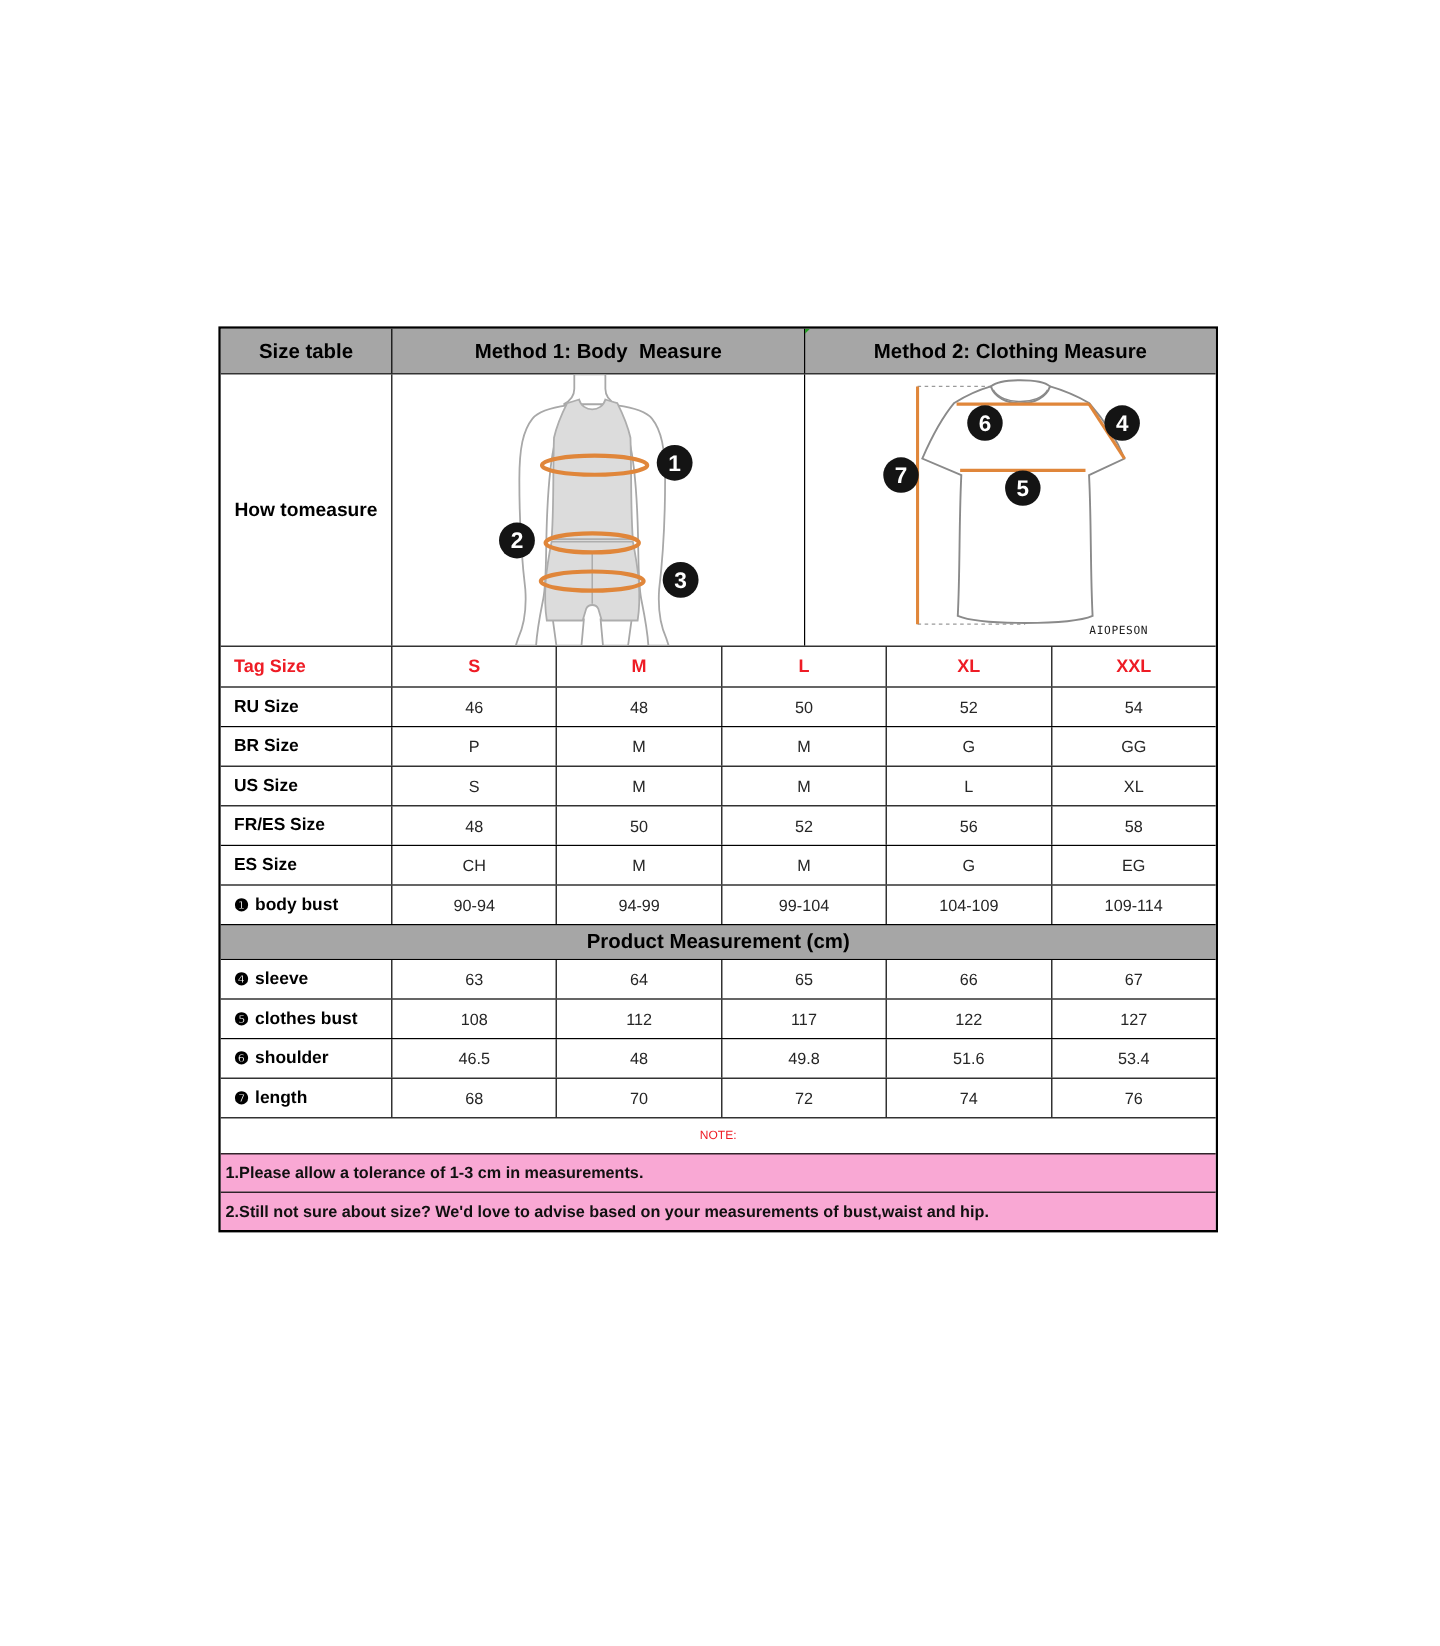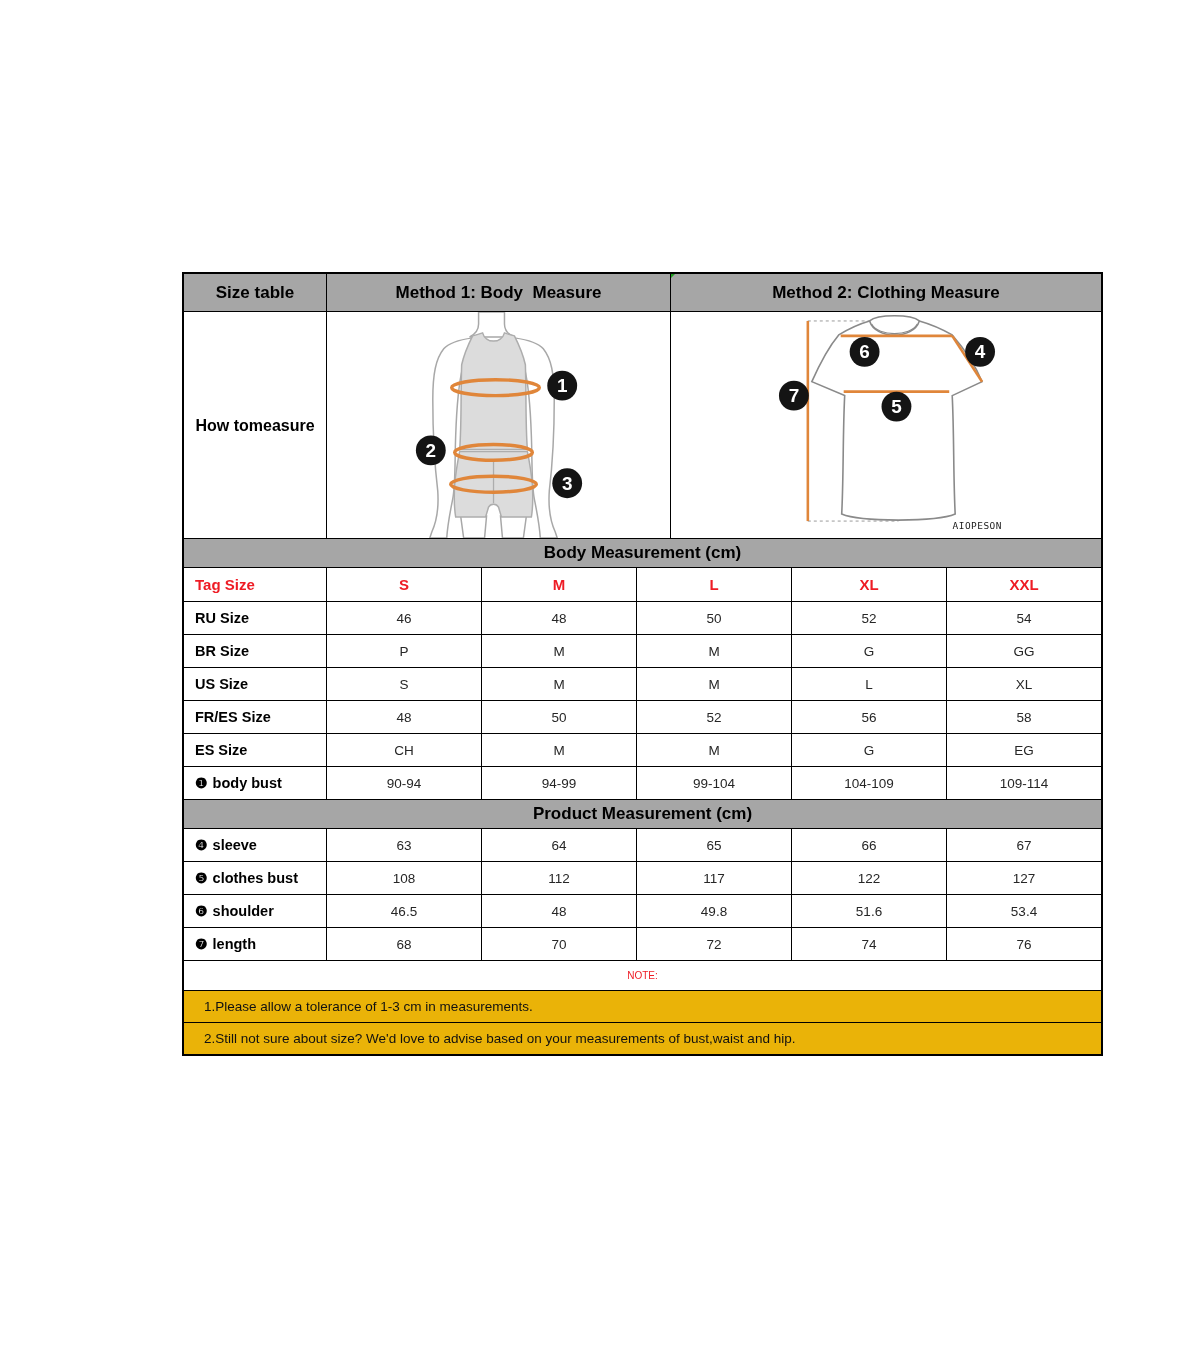--- a/index.html
+++ b/index.html
@@ -3,21 +3,21 @@
 <meta charset="utf-8">
 <style>
   * { margin:0; padding:0; box-sizing:border-box; }
   html,body { background:#ffffff; }
   body {
     width:1200px; height:1372px; position:relative;
     font-family:"Liberation Sans", sans-serif;
     color:#111;
   }
   .sheet {
-    position:absolute; left:182px; top:272px; width:921px;
+    position:absolute; left:182px; top:272px; width:833px;
     border:2.5px solid #000; background:#fff;
   }
   .grid-row { display:grid; border-top:1.5px solid #000; }
   .grid-row:first-child { border-top:none; }
   .hdr-row { grid-template-columns:142px 344px 1fr; height:37px; background:#a6a6a6; }
   .illus-row { grid-template-columns:142px 344px 1fr; height:227px; background:#fff; }
   .data-row { grid-template-columns:142px repeat(5,1fr); height:33px; background:#fff; }
   .tag-row { height:34px; }
   .cell {
     display:flex; align-items:center; justify-content:center;
@@ -36,23 +36,23 @@
   .red { color:#ee1c25; }
   .tag-label { font-size:15px; }
   .tag-size { font-weight:bold; font-size:15px; }
   .howto-cell { flex-direction:row; font-weight:bold; font-size:16px; line-height:27px; color:#000; }
   .note-band {
     height:30px; background:#fff; border-top:1.5px solid #000;
     display:flex; align-items:center; justify-content:center;
     font-size:10px;
   }
   .note-row {
-    height:32px; border-top:1.5px solid #000; background:#eab308;
-    display:flex; align-items:center; padding-left:20px;
-    font-size:13.5px; color:#111;
+    height:32px; border-top:1.5px solid #000; background:#f9a8d4;
+    display:flex; align-items:center; padding-left:4px;
+    font-size:13.5px; color:#111;font-weight:bold;
   }
   .svg-cell svg { display:block; width:100%; height:100%; }
   .green-corner {
     position:absolute; top:0; left:-5px; width:0; height:0;
     border-top:9px solid #1f9c1f; border-right:9px solid transparent;
   }
   .badge-num {
     font-family:"Liberation Sans",sans-serif; font-weight:bold; font-size:19px; fill:#fff;
   }
   .brand-text {
@@ -157,21 +157,20 @@
         <g>
           <circle cx="81" cy="84" r="15" fill="#141414"></circle>
           <text class="badge-num" x="81" y="90.5" text-anchor="middle">7</text>
         </g>
 
         <text class="brand-text" x="290" y="218" text-anchor="end">AIOPESON</text>
       </svg>
     </div>
   </div>
 
-  <div class="band">Body Measurement (cm)</div>
 
   <div class="grid-row data-row tag-row">
     <div class="cell label-cell red tag-label">Tag Size</div>
     <div class="cell tag-size red">S</div>
     <div class="cell tag-size red">M</div>
     <div class="cell tag-size red">L</div>
     <div class="cell tag-size red">XL</div>
     <div class="cell tag-size red">XXL</div>
   </div>
 

